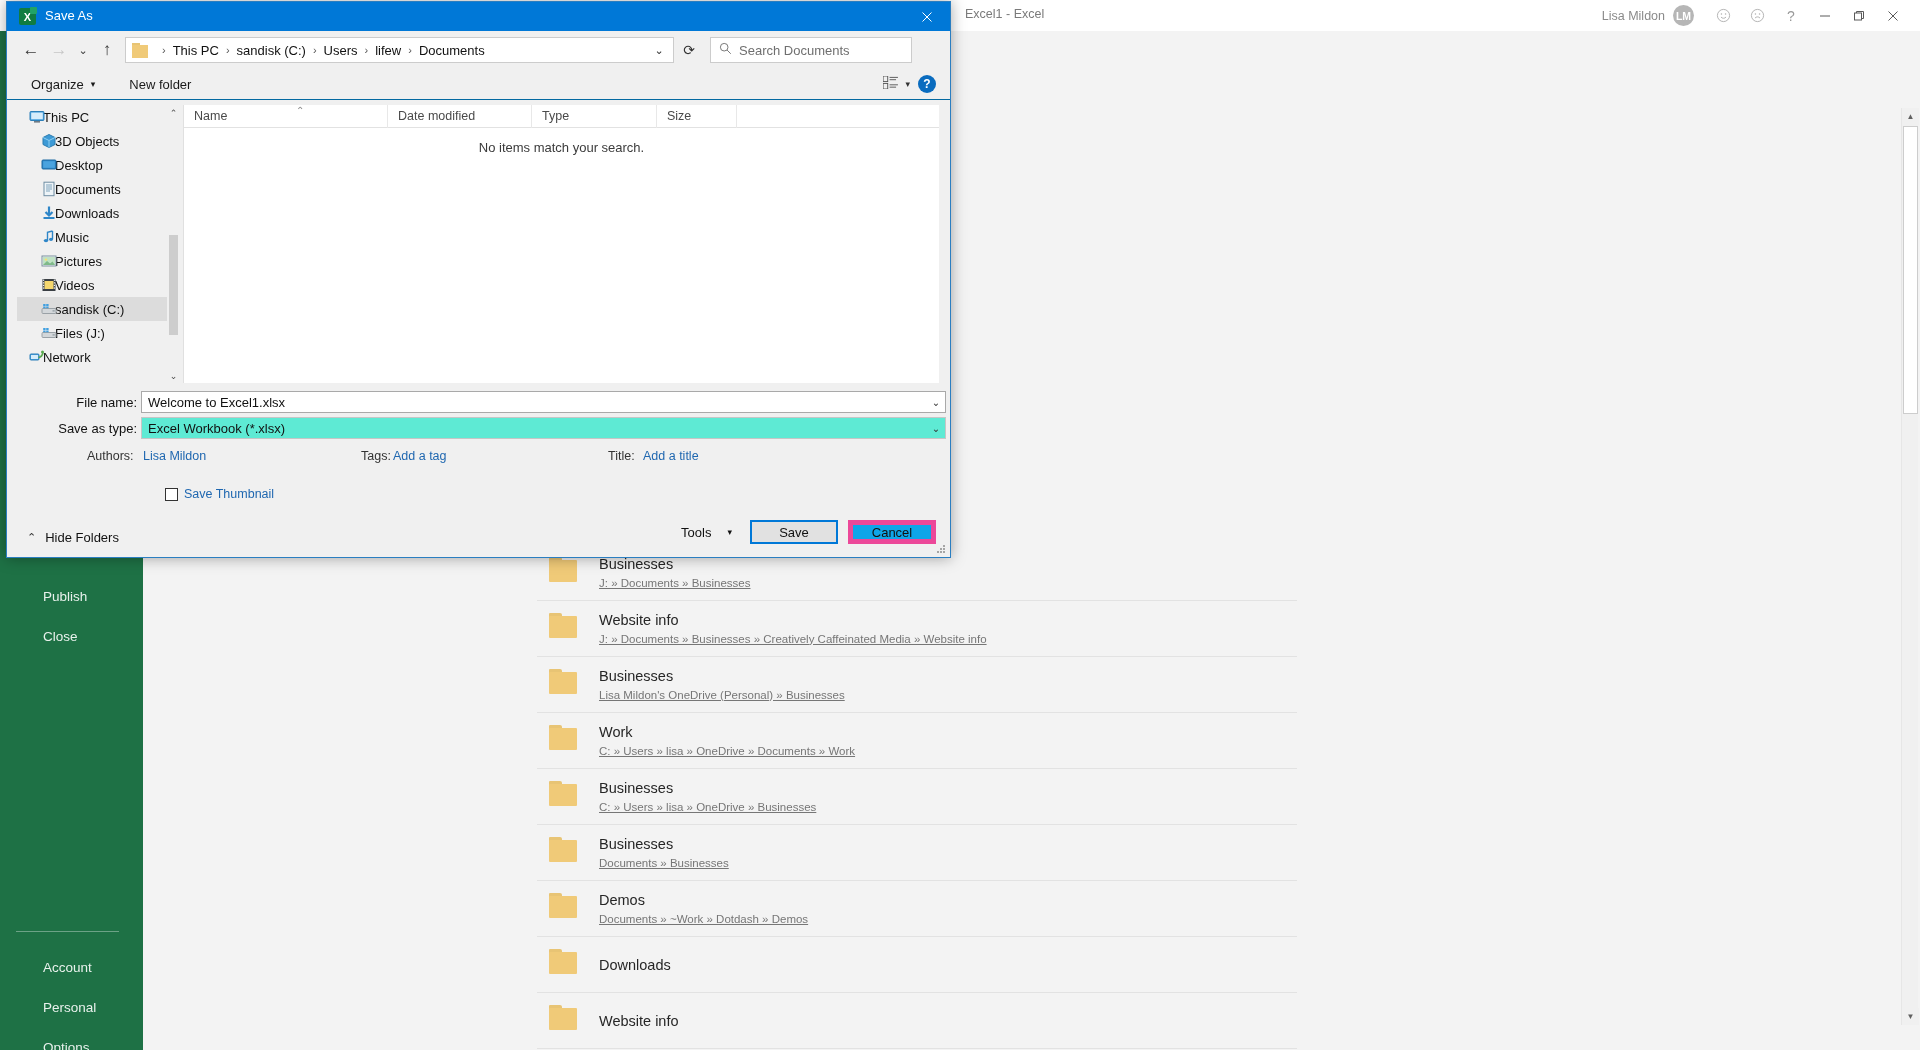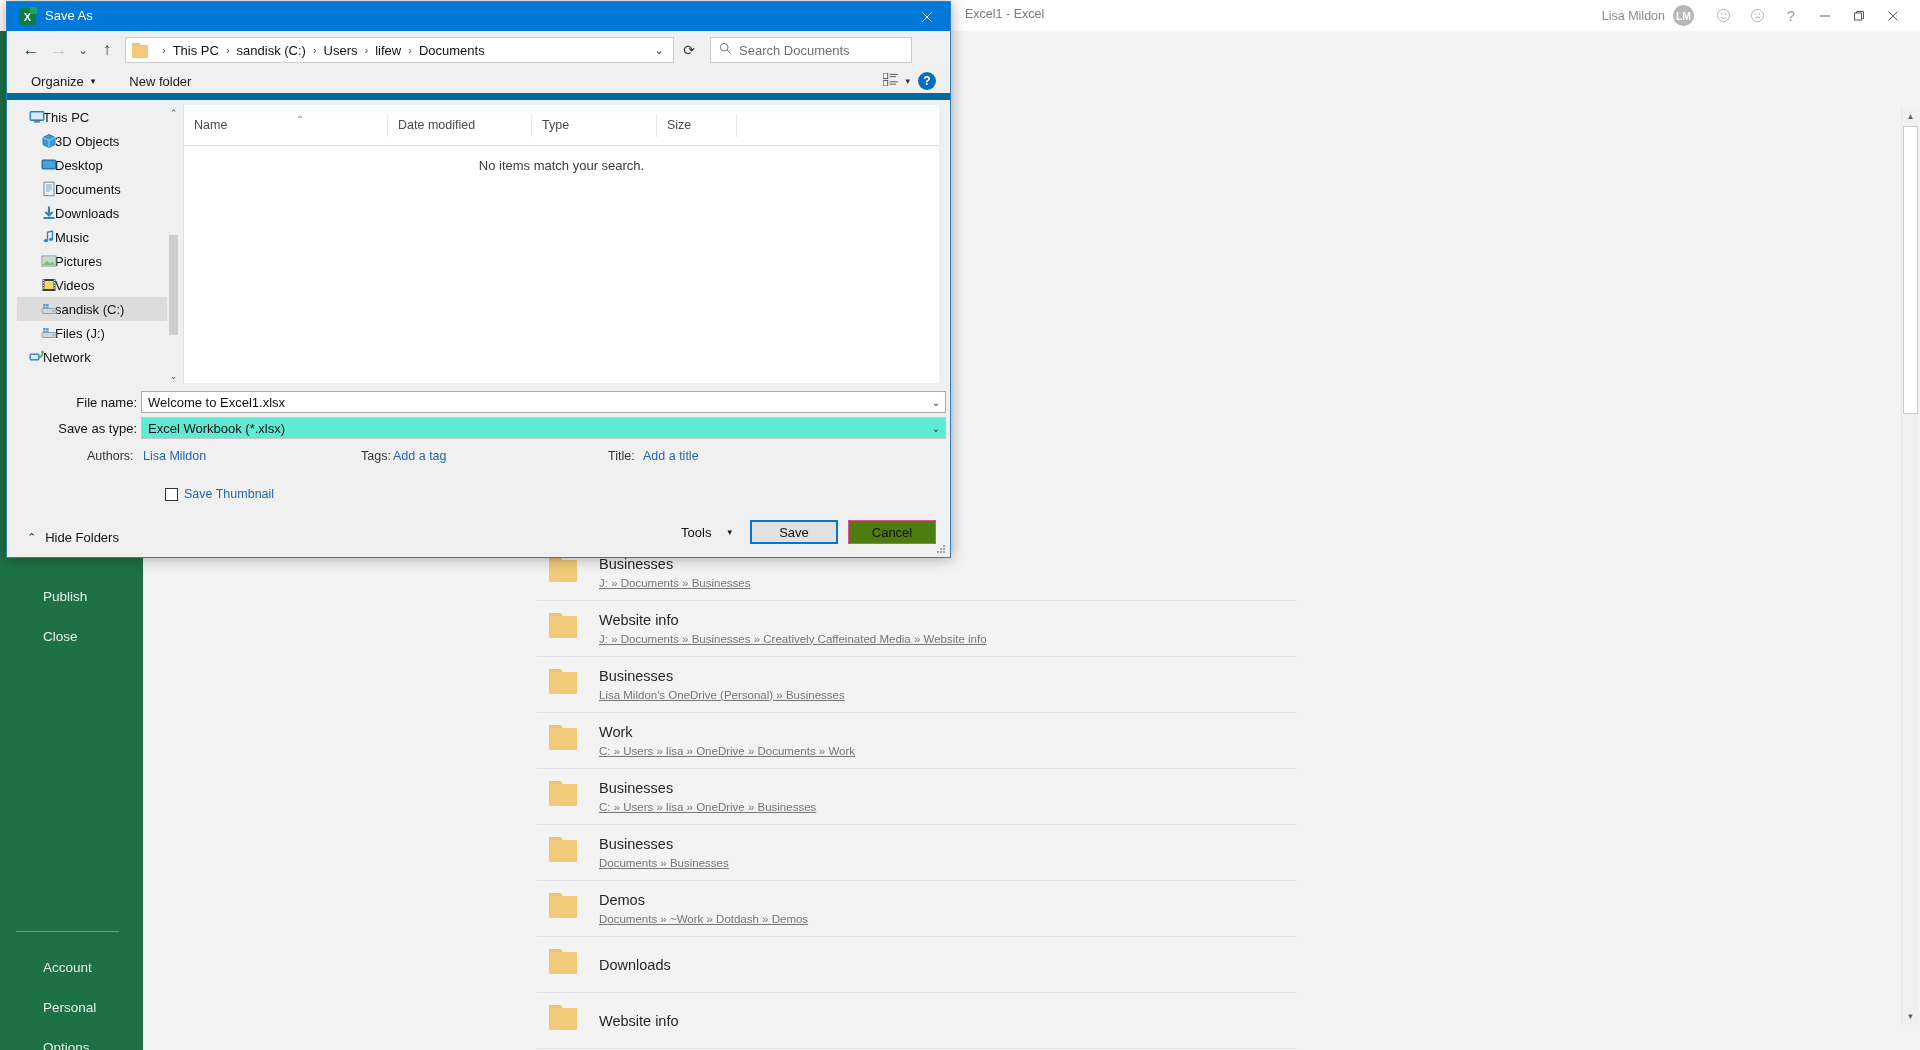--- a/index.html
+++ b/index.html
@@ -180,21 +180,21 @@
   #dlg-search {
     width: 202px; height: 26px; background:#fff; border:1px solid #cccccc;
     display:flex; align-items:center; padding-left: 8px; margin-left: 6px;
   }
   #dlg-search .mag { margin-right: 7px; flex:none; }
   #dlg-search .ph { font-size: 13px; color:#6f6f6f; }
 
   
   #dlg-cmdbar {
     position:absolute; left:0; top: 67px; width: 943px; height: 31px;
-    border-bottom: 7px solid #0369a1;
+    border-bottom: 1px solid #0369a1;
     display:flex; align-items:center;
   }
   .cmd-item {
     font-size: 13px; color: #1a1a1a; padding: 0 10px; height: 26px;
     display:flex; align-items:center;
   }
   #organize-btn { margin-left: 14px; }
   #view-btn {
     margin-left: auto; display:flex; align-items:center; gap: 7px;
     padding-right: 8px;
@@ -233,21 +233,21 @@
   #places-thumb {
     position:absolute; left:2px; top: 130px; width: 9px; height: 100px; background:#cdcdcd;
   }
 
   
   #file-pane {
     position:absolute; left: 176px; top: 103px; width: 756px; height: 278px;
     background:#fff; border-left: 1px solid #e0e0e0;
   }
   #col-header {
-    height: 41px; display:flex; align-items:center;
+    height: 23px; display:flex; align-items:center;
     border-bottom: 1px solid #e2e2e2; position:relative;
   }
   .col {
     font-size: 12.5px; color: #4a4a4a; height: 23px;
     display:flex; align-items:center; padding-left: 10px;
     border-right: 1px solid #e8e8e8; position:relative;
   }
   #sort-caret {
     position:absolute; left: 112px; top: 0px; font-size: 10px; color:#888;
   }
@@ -294,21 +294,21 @@
     position:absolute; right: 14px; top: 518px;
     display:flex; align-items:center; gap: 10px;
   }
   #tools-btn {
     display:flex; align-items:center; gap: 16px;
     font-size: 13px; color:#111; padding: 0 8px; height: 24px;
   }
   .dlg-btn {
     width: 88px; height: 24px; font-size: 13px; color:#111;
     display:flex; align-items:center; justify-content:center;
-    background:#4d7c0f; border:1px solid #ec4899;
+    background:#0ea5e9; border:5px solid #ec4899;
   }
   .dlg-btn.primary { background:#e1e1e1; border: 2px solid #0078d7; }
   #resize-grip {
     position:absolute; right: 3px; bottom: 2px; width: 12px; height: 12px;
     color:#9a9a9a; font-size: 9px; line-height: 9px;
   }
 </style>
 </head>
 <body>
 

